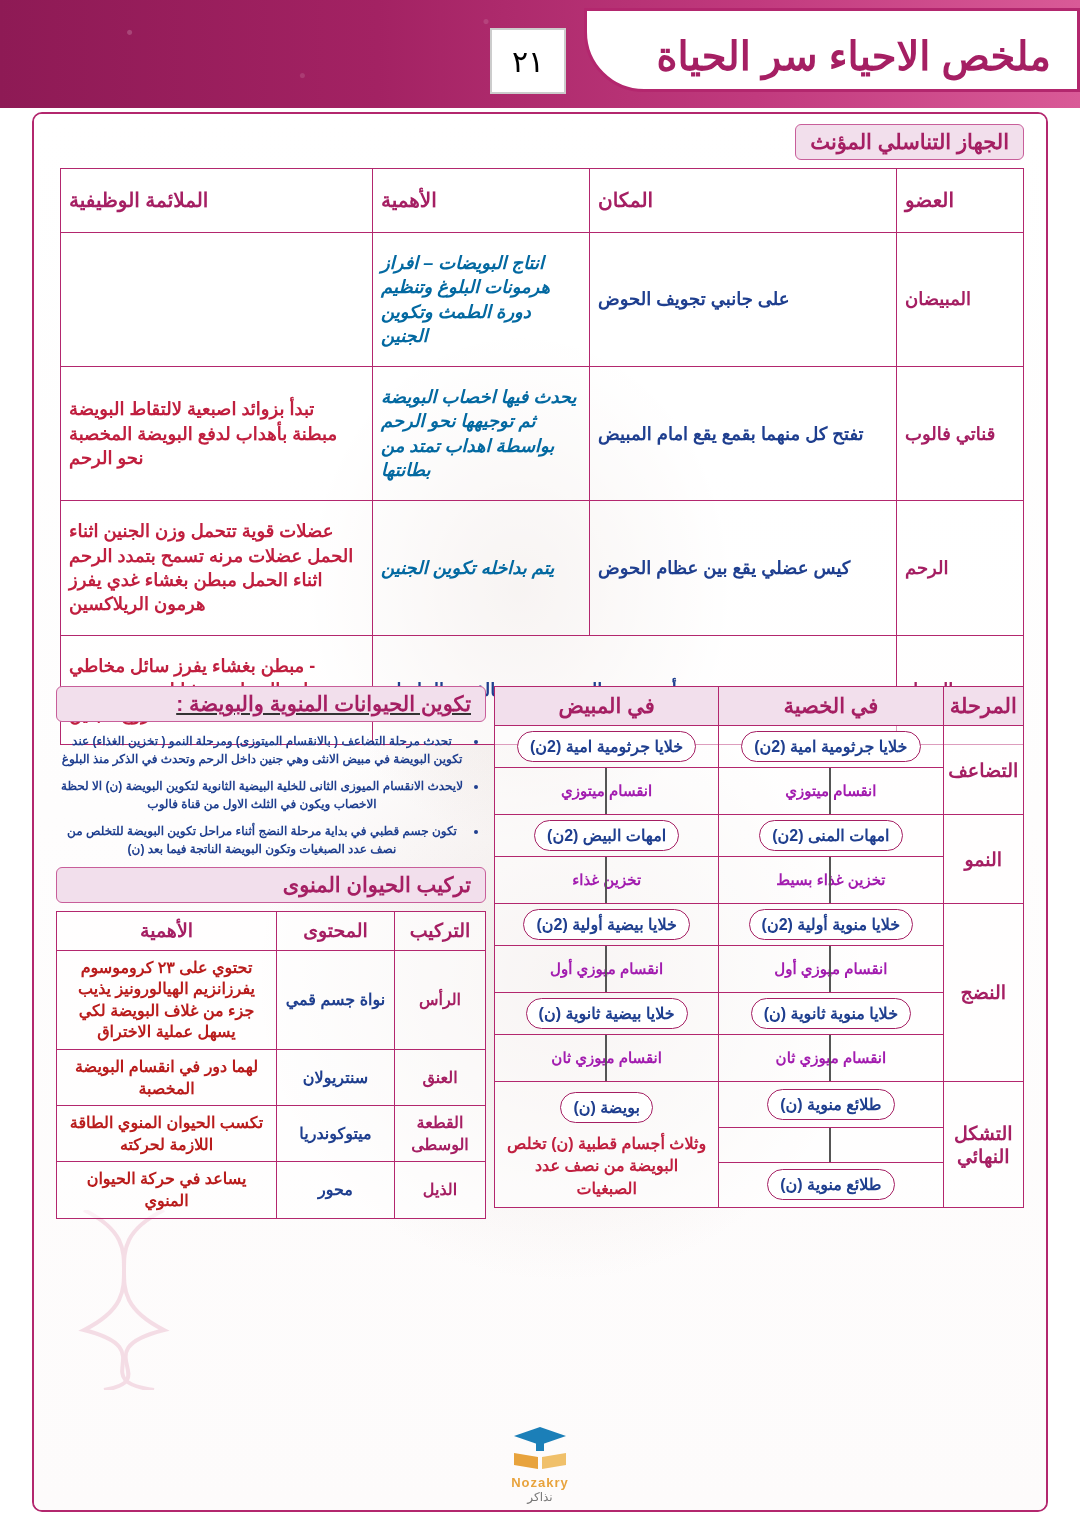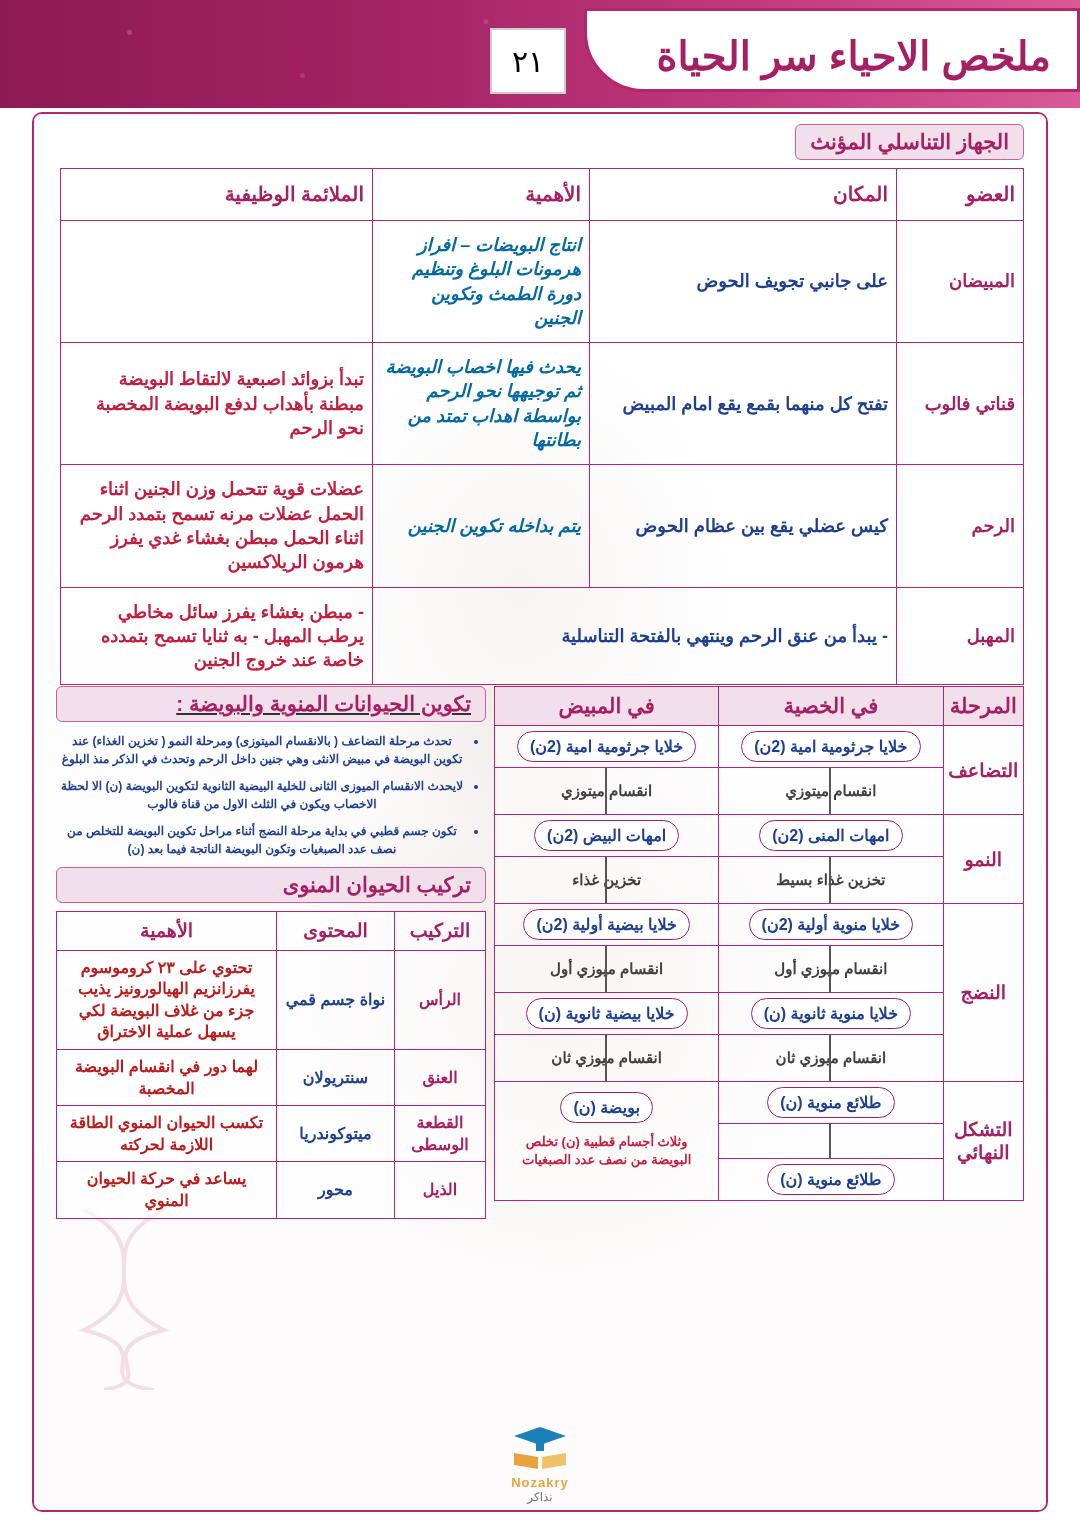--- a/index.html
+++ b/index.html
@@ -74,22 +74,22 @@
     font-size:21px;
   }
   
   table{border-collapse:collapse;}
   .tbl1{
     width:964px;margin:8px 22px 0 22px;
     background:rgba(255,255,255,0.62);
   }
   .tbl1 td,.tbl1 th{
     border:1px solid #b3276e;
-    padding:12px 8px;
-    text-align:right;
+    padding:18px 8px;
+    text-align:left;
     vertical-align:middle;
     font-size:18px;
     line-height:1.35;
   }
   .tbl1 th{color:#a51f63;font-weight:bold;font-size:20px;background:rgba(255,255,255,.55);}
   .c-organ{color:#a51f63;font-weight:bold;font-size:19px;width:110px;}
   .c-place{color:#1f3f8f;font-weight:bold;width:290px;}
   .c-imp{color:#0369a1;font-weight:bold;width:200px;font-size:17px;font-style:italic;}
   .c-fit{color:#c01f3f;font-weight:bold;font-size:17px;}
   
@@ -114,27 +114,27 @@
     border-radius:16px;
     background:#ffffff;
     color:#1f3f8f;
     font-size:16px;font-weight:bold;
     padding:5px 12px;
     margin:4px auto;
     white-space:nowrap;
   }
   .arrowcell{padding:0;height:46px;position:relative;}
   .arrow-lbl{
-    color:#404040;font-size:15px;font-weight:bold;
+    color:#a21caf;font-size:15px;font-weight:bold;
     display:flex;align-items:center;justify-content:center;gap:10px;height:100%;
   }
   .vline{
     position:absolute;right:50%;top:0;width:2px;height:100%;background:#555;
   }
-  .redtxt{color:#c01f3f;font-weight:bold;font-size:13px;line-height:1.4;}
+  .redtxt{color:#c01f3f;font-weight:bold;font-size:16px;line-height:1.4;}
   
   .right-col{
     position:absolute;left:22px;top:572px;width:430px;
   }
   .bullets{
     margin:10px 4px 0 4px;
     color:#1f3f8f;
     font-size:12px;
     font-weight:bold;
     line-height:1.5;

